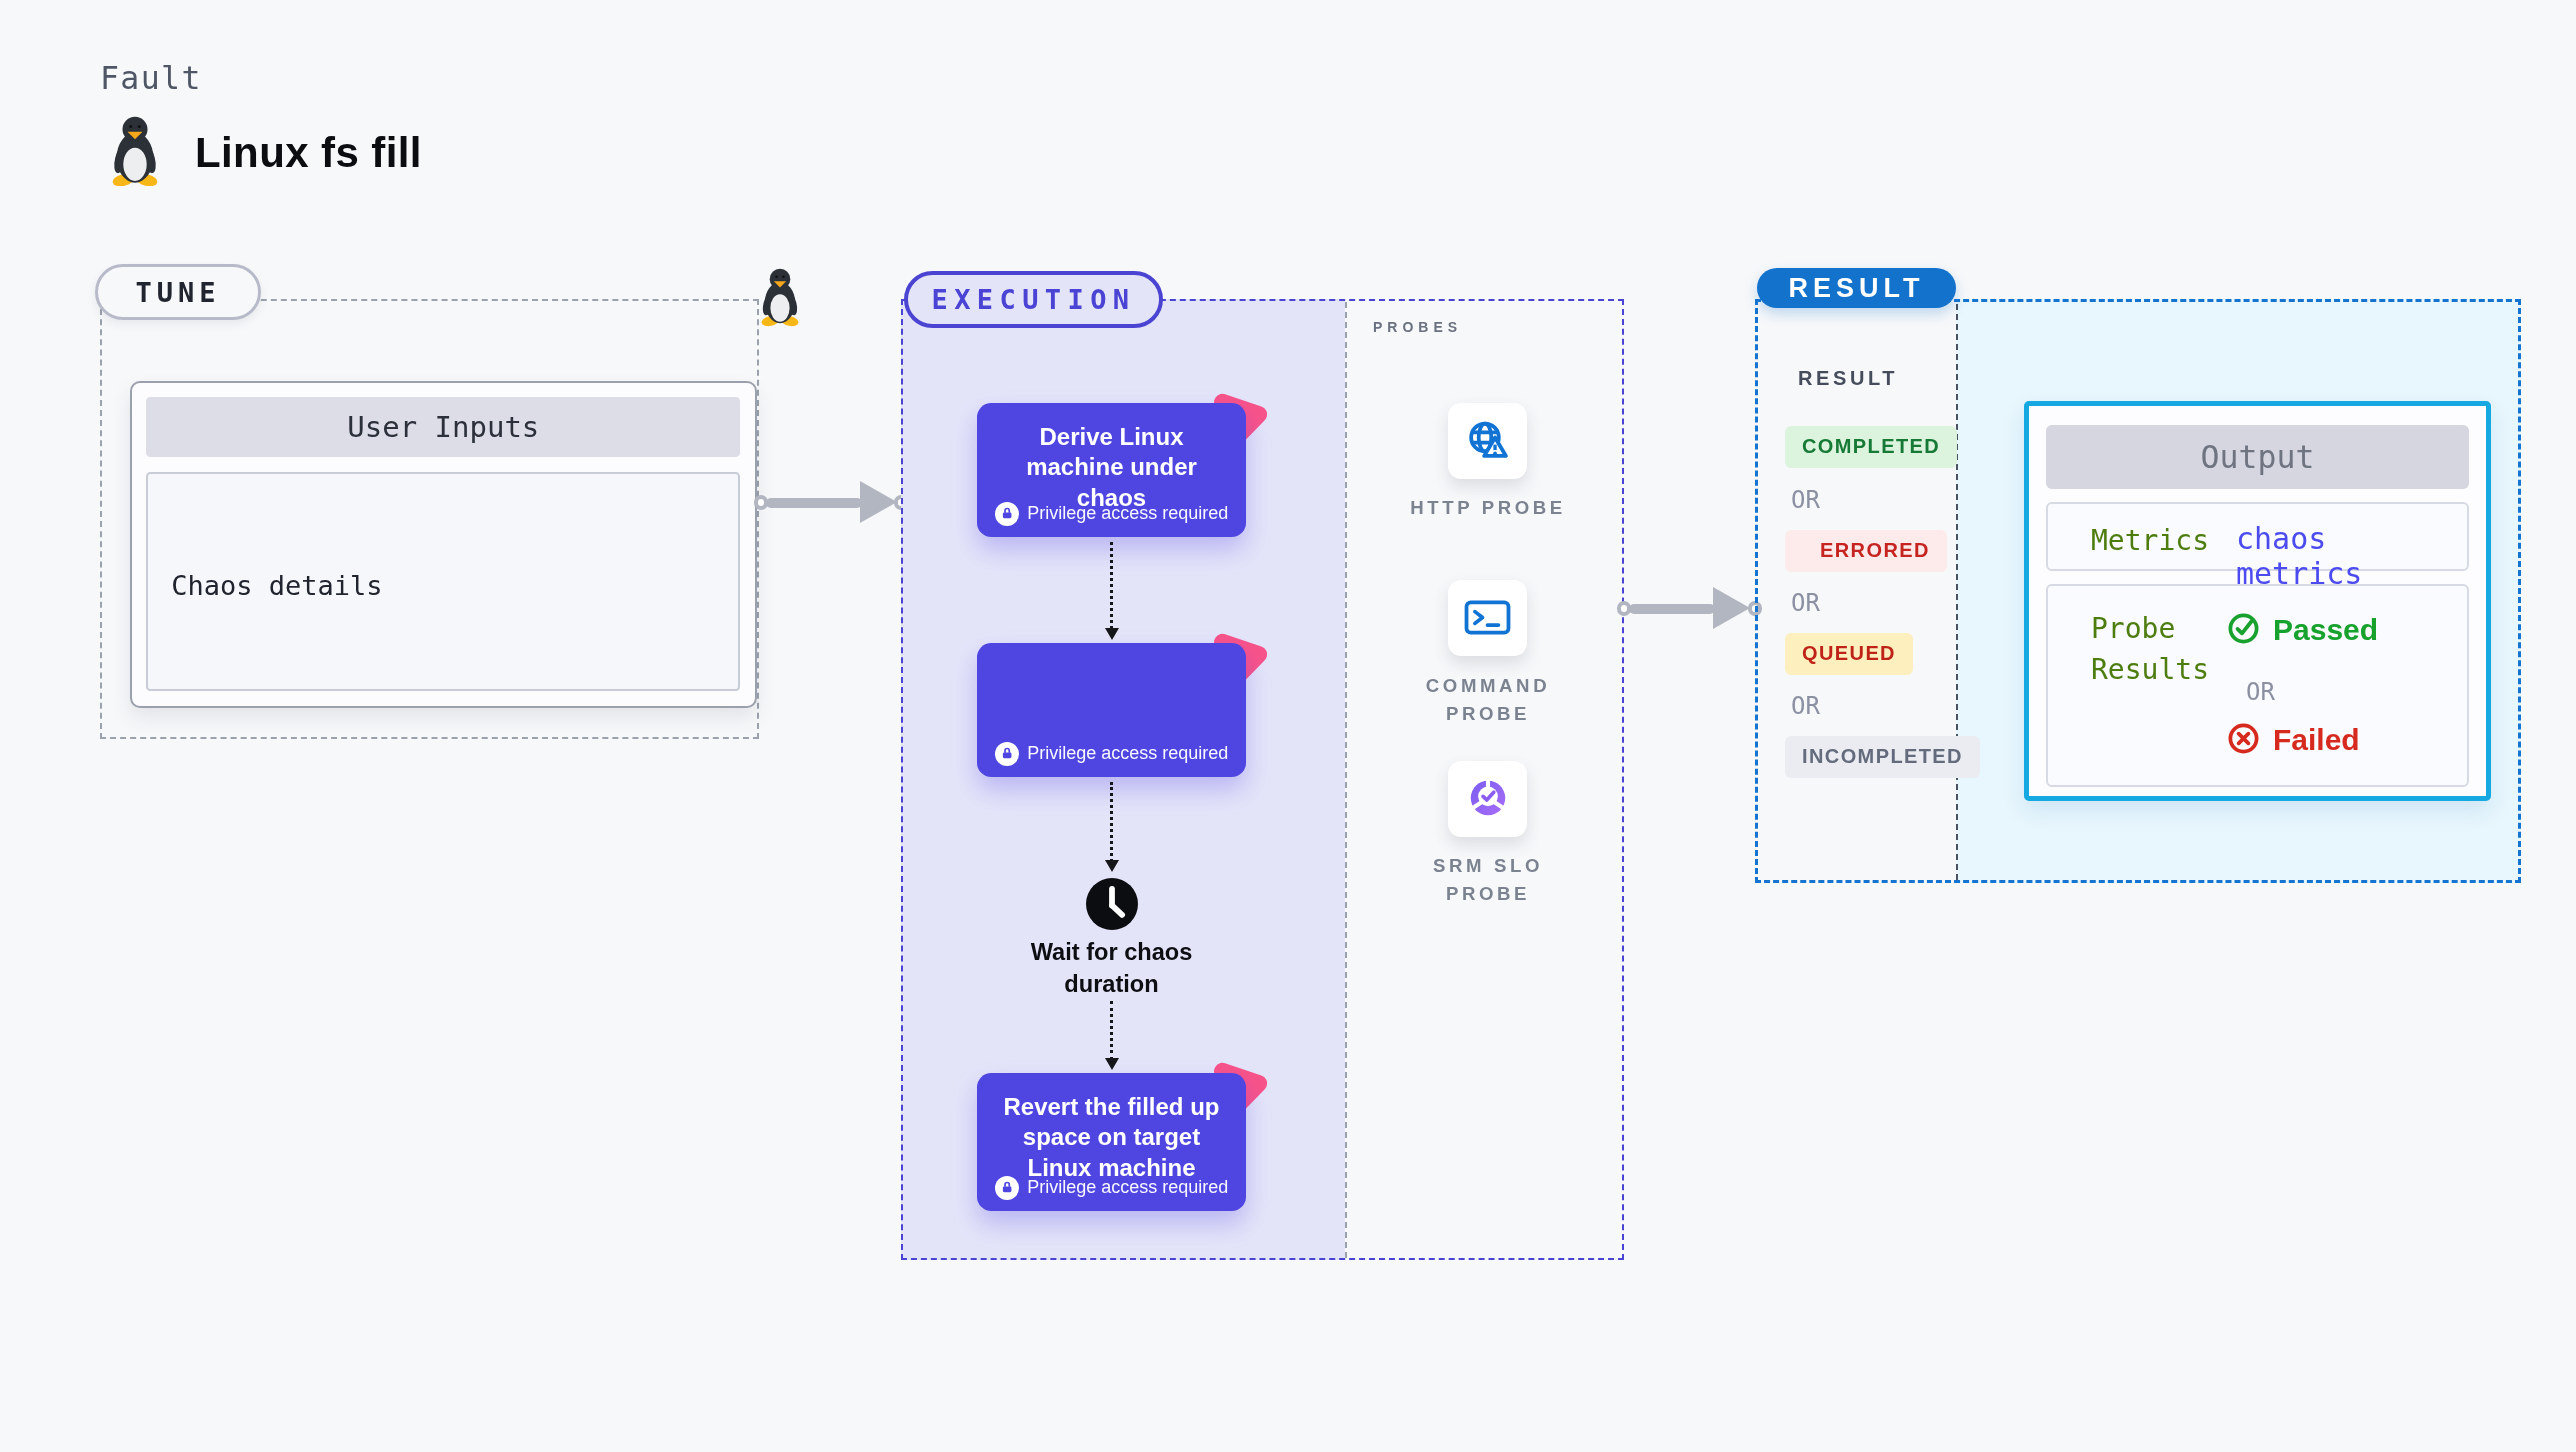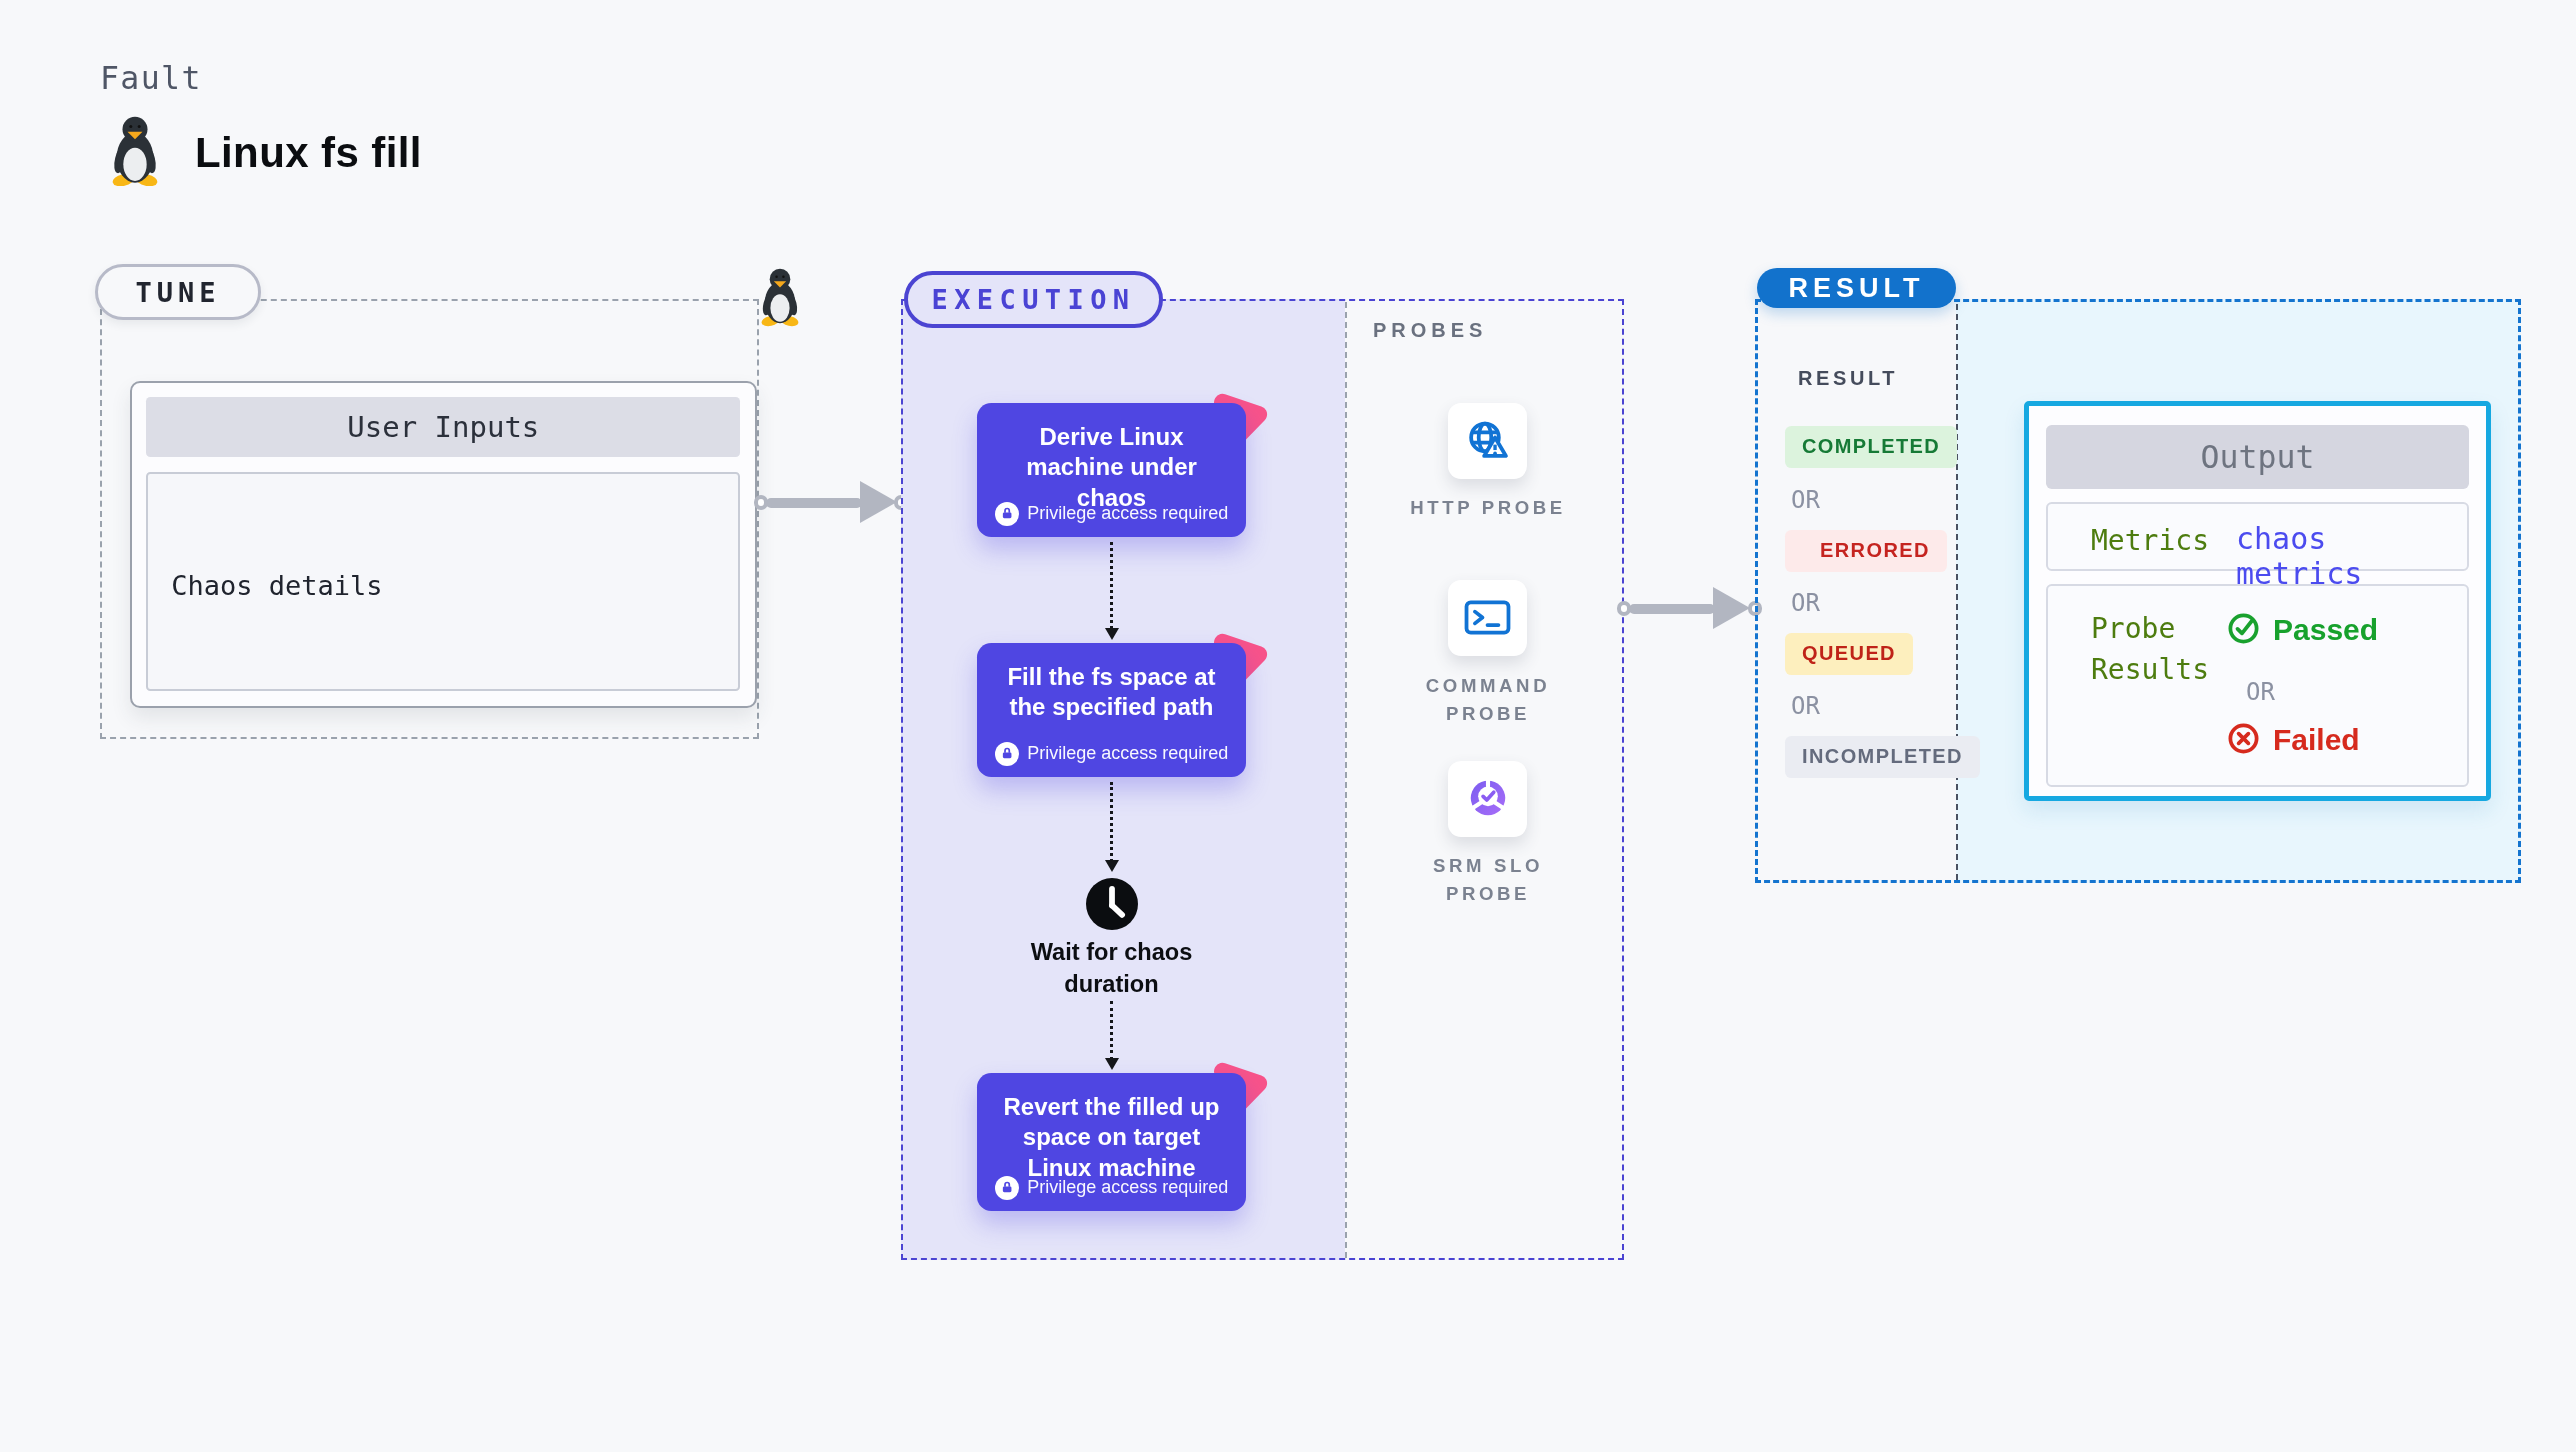--- a/index.html
+++ b/index.html
@@ -50,21 +50,21 @@
   
   .dotline{border-left:3.6px dotted #14161a; width:0;}
   .dothead{width:0; height:0; border-left:7.9px solid transparent; border-right:7.9px solid transparent; border-top:12px solid #14161a;}
 
   
   .arrow .bar{position:absolute; height:10px; background:#b2b6c1; border-radius:5px;}
   .arrow .head{position:absolute; width:0; height:0; border-top:21.5px solid transparent; border-bottom:21.5px solid transparent; border-left:37px solid #b2b6c1;}
   .arrow .dot{position:absolute; width:14.3px; height:14.3px; border-radius:50%; background:#fff; border:4.3px solid #b2b6c1; box-sizing:border-box;}
 
   
-  .probes-label{font-size:20px; font-weight:bold; letter-spacing:5px; color:#6a717f;}
+  .probes-label{font-size:14px; font-weight:bold; letter-spacing:5px; color:#6a717f;}
   .probe-card{width:79px; height:76px; background:#ffffff; border-radius:13px; box-shadow:0 7.2px 15.8px rgba(60,66,86,.14); display:flex; align-items:center; justify-content:center;}
   .probe-name{font-size:18.6px; font-weight:bold; letter-spacing:3.6px; color:#7b8290; text-align:center; line-height:1.5;}
 
   
   .status-head{font-size:20px; font-weight:bold; letter-spacing:3.6px; color:#454c5c;}
   .badge{display:inline-block; font-size:20px; font-weight:bold; letter-spacing:1.4px; padding:9.3px 17px; border-radius:6.4px;}
   .b-completed{background:#dcf3dd; color:#167a36;}
   .b-errored{background:#fdeaea; color:#c52420;}
   .b-queued{background:#fdefbe; color:#bf2318;}
   .b-incompleted{background:#eaecf2; color:#646b7d;}
@@ -174,21 +174,20 @@
         <svg width="14.3" height="14.3" viewBox="0 0 20 20">
             <rect x="4" y="9" width="12" height="8" rx="2" fill="#4f46e2"></rect>
             <path d="M7 9.5 V6.5 a3 3 0 0 1 6 0 V9.5" stroke="#4f46e2" stroke-width="2.4" fill="none"></path>
           </svg>
       </span>
       <span class="priv-text">Privilege access required</span>
     </div>
   </div>
 
   <div class="abs step" style="left:977px; top:643px; width:269px; height:134px;">
-    <div class="step-title">Fill the fs space at the specified path</div>
     <div class="priv">
       <span class="priv-circle">
         <svg width="14.3" height="14.3" viewBox="0 0 20 20">
             <rect x="4" y="9" width="12" height="8" rx="2" fill="#4f46e2"></rect>
             <path d="M7 9.5 V6.5 a3 3 0 0 1 6 0 V9.5" stroke="#4f46e2" stroke-width="2.4" fill="none"></path>
           </svg>
       </span>
       <span class="priv-text">Privilege access required</span>
     </div>
   </div>

